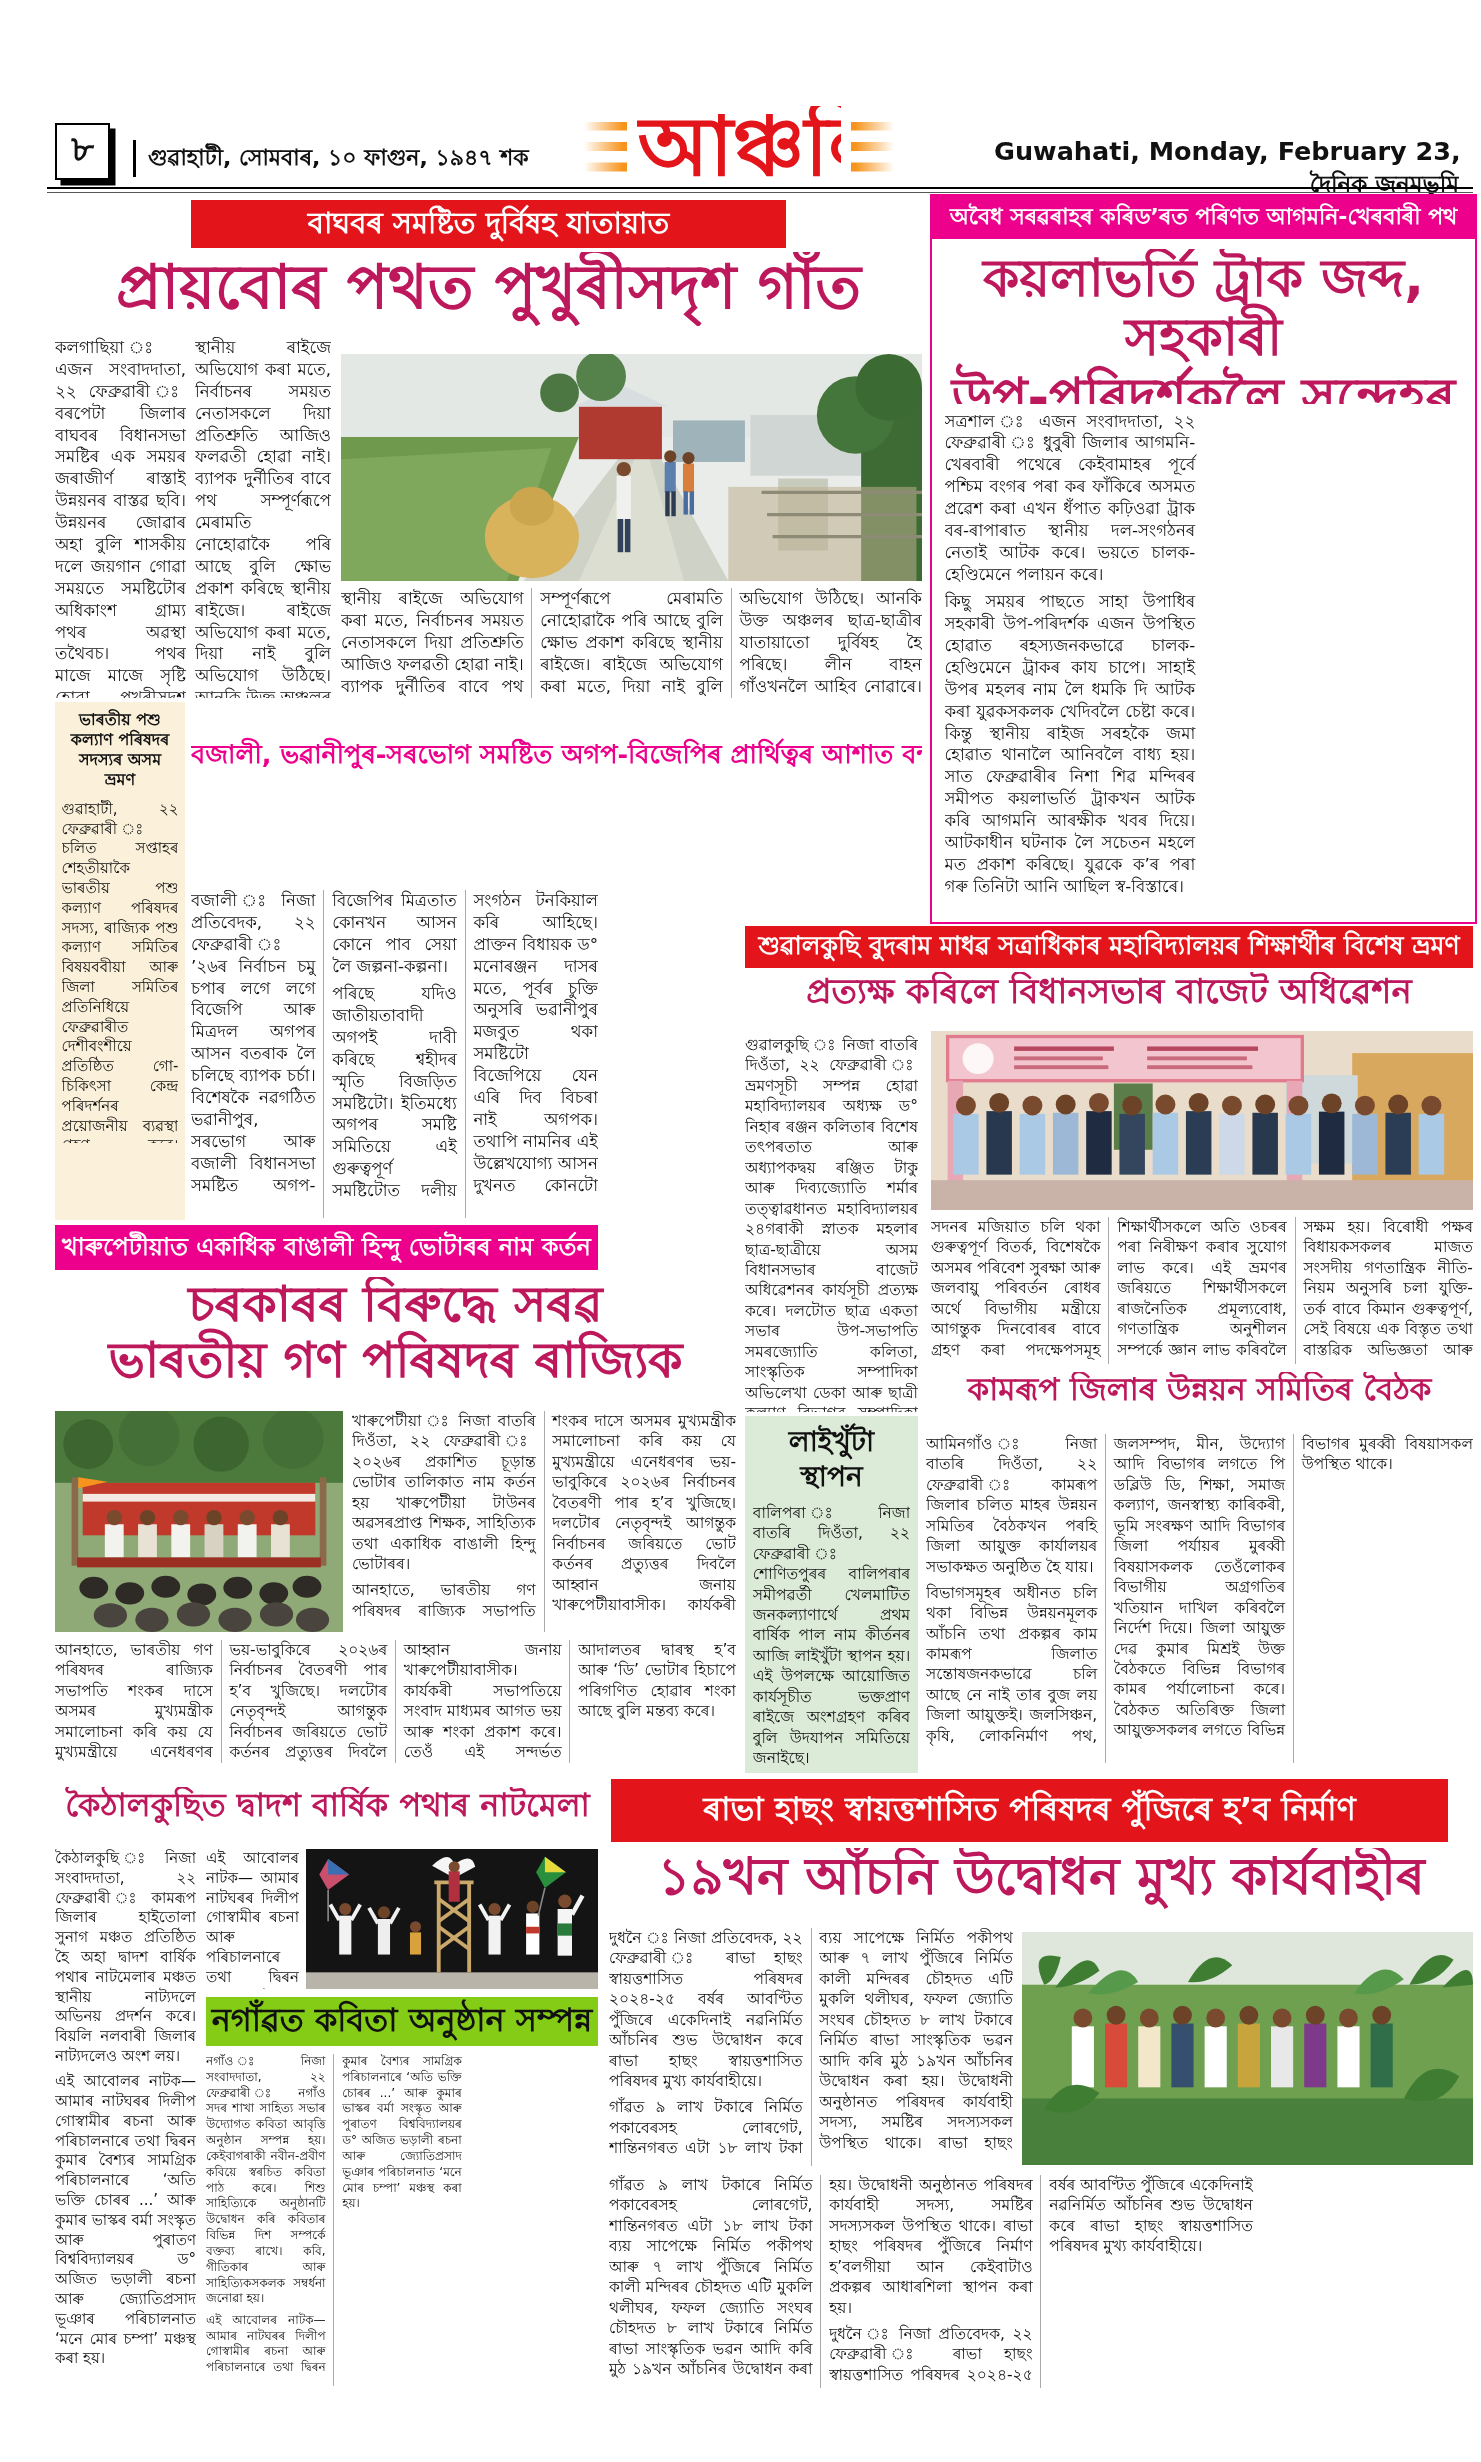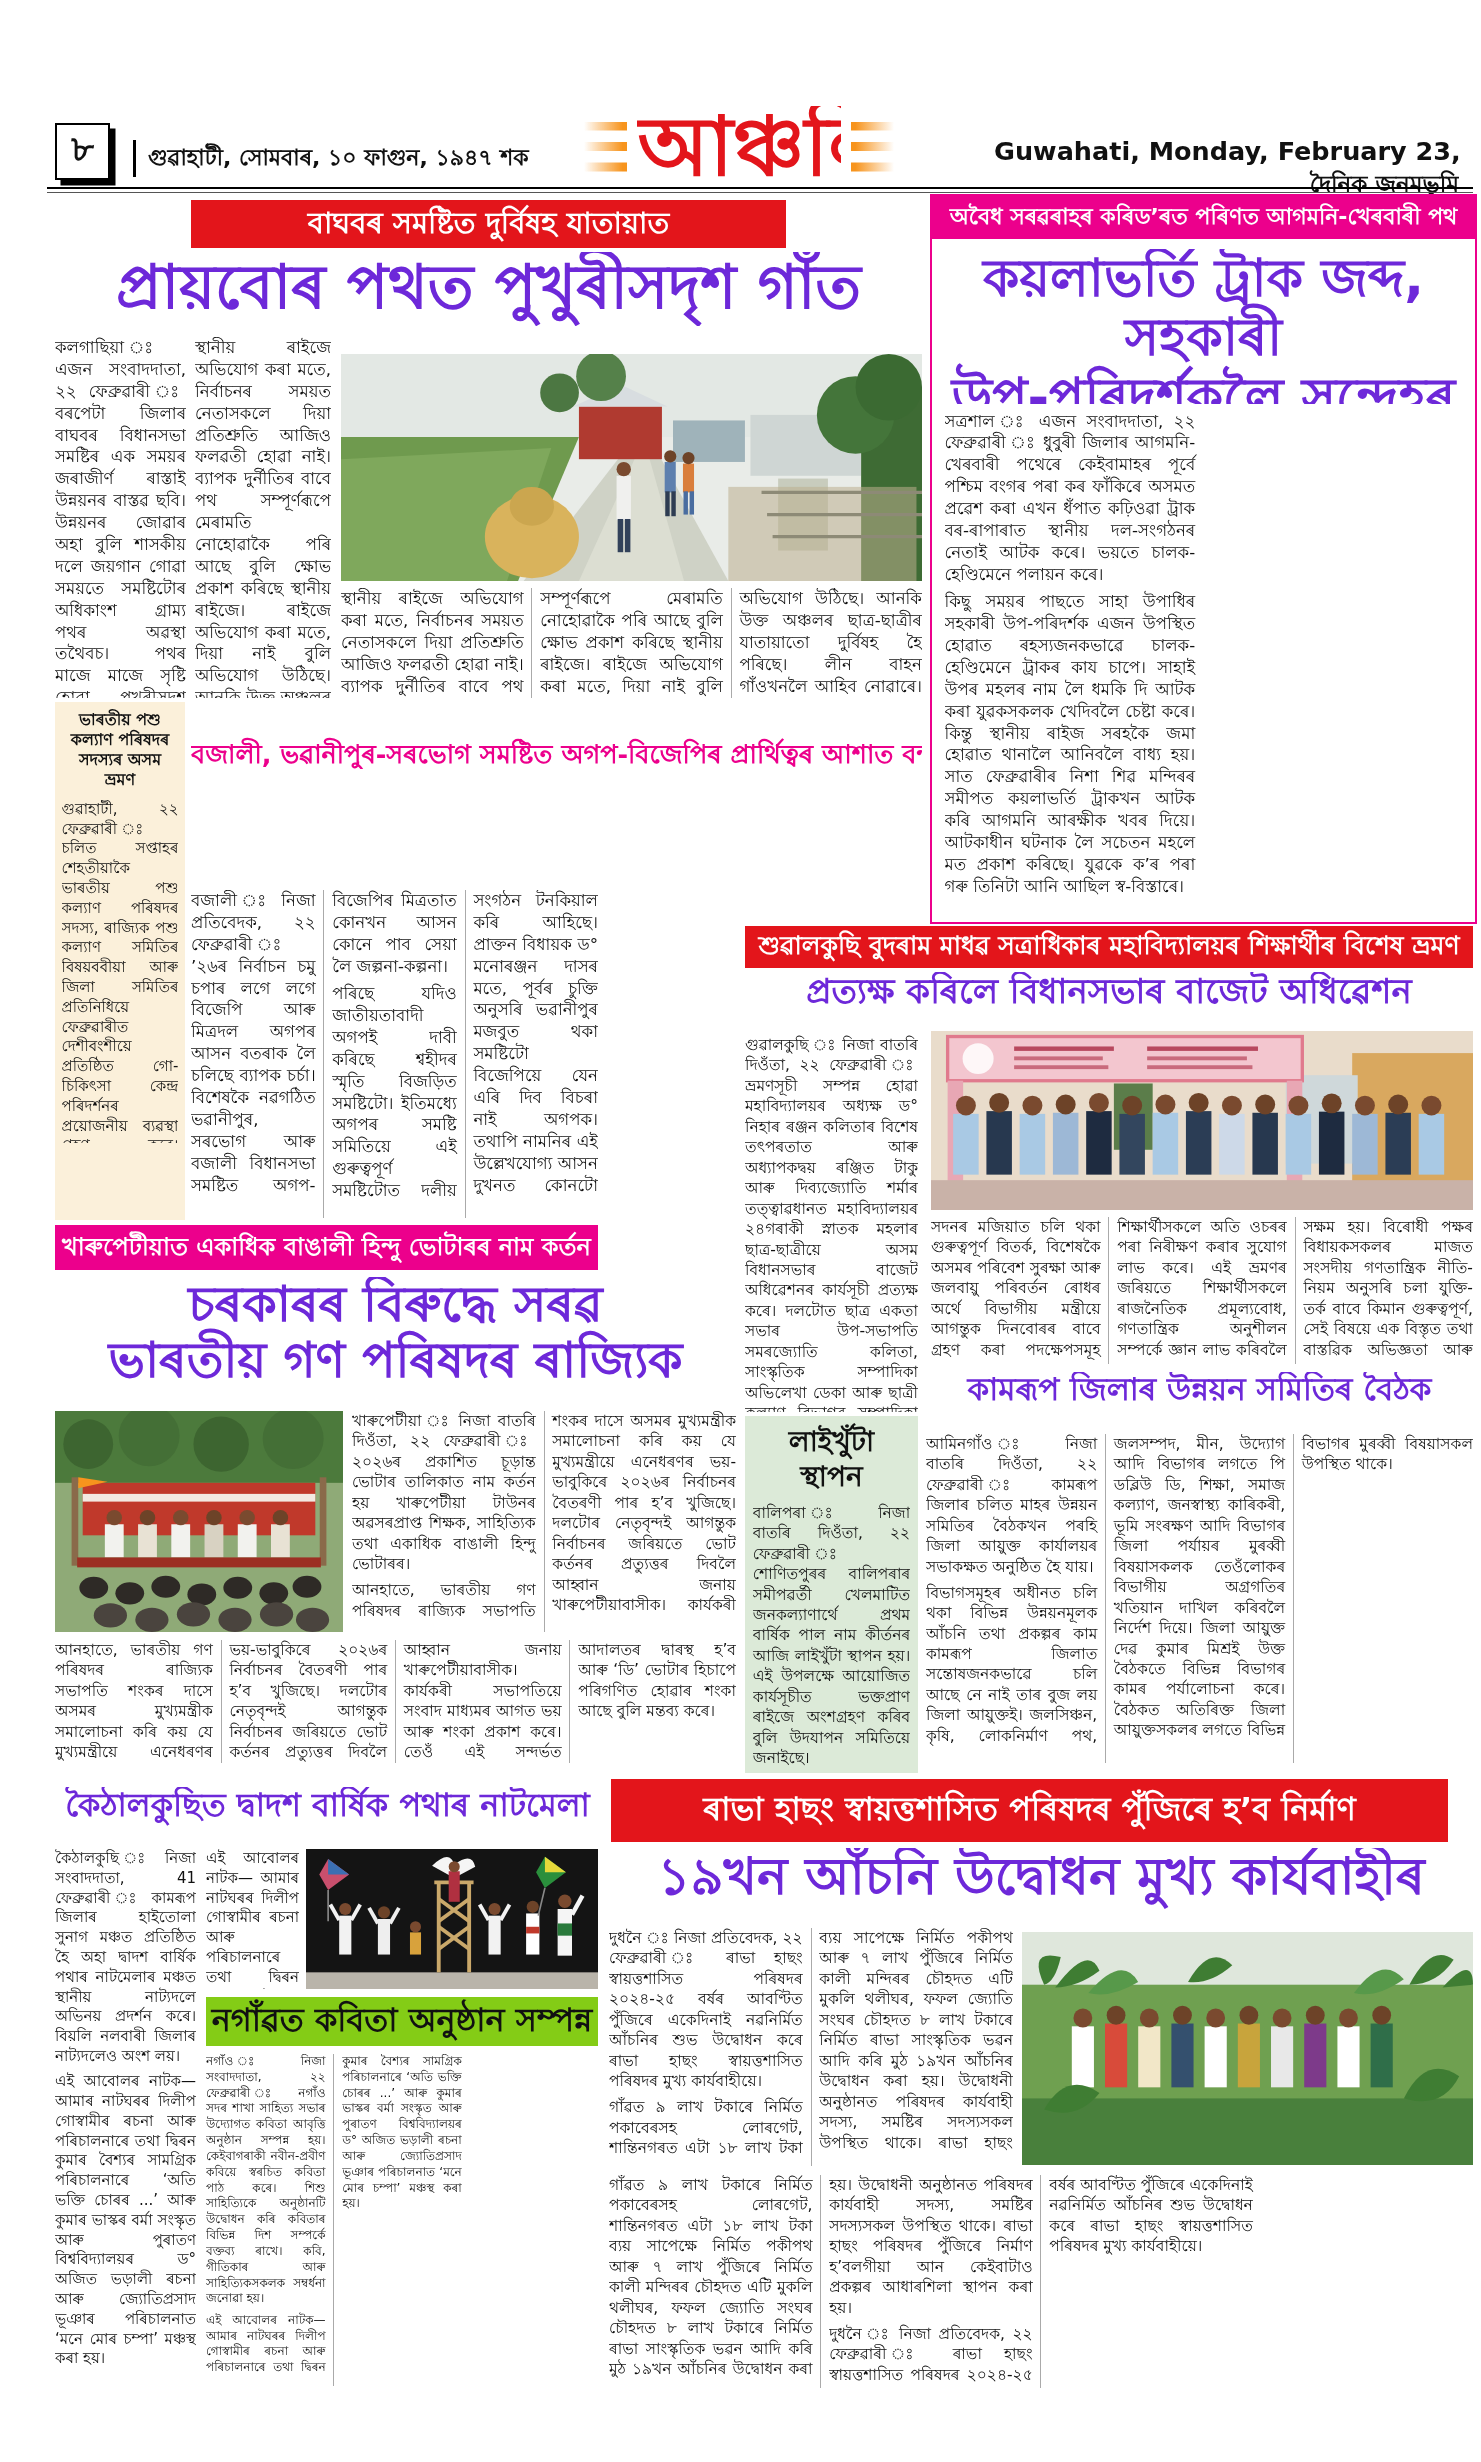--- a/index.html
+++ b/index.html
@@ -15,21 +15,21 @@
   .masthead-text{font-size:82px;font-weight:bold;color:#e3151b;line-height:1;}
   .eng-date{font-size:25.5px;font-weight:bold;}
   .paper-name{font-size:23px;font-weight:bold;border-bottom:2.2px solid #000;margin-top:35px;}
   .header-rule{border-top:2.8px solid #000;border-bottom:1.1px solid #555;height:3.3px;}
   
   .banner{display:flex;align-items:center;justify-content:center;color:#fff;font-weight:bold;
           text-align:center;overflow:hidden;}
   .banner-red{background:#e3151b;}
   .banner-magenta{background:#ec008c;}
   .kicker-magenta{color:#ec008c;font-weight:bold;text-align:center;overflow:hidden;}
-  .headline{font-weight:bold;text-align:center;color:#6d28d9;line-height:1.14;white-space:pre-line;overflow:hidden;}
+  .headline{font-weight:bold;text-align:center;color:#be185d;line-height:1.14;white-space:pre-line;overflow:hidden;}
   .subhead-bar{background:#84cc16;display:flex;align-items:center;justify-content:center;
                font-weight:bold;overflow:hidden;}
   
   .body-text{font-size:16.6px;line-height:1.32;text-align:justify;overflow:hidden;column-fill:auto;
              column-gap:16.6px;column-rule:0.6px solid #aaa;}
   .body-text p{margin:0 0 5.5px 0;}
   .cols2{column-count:2}.cols3{column-count:3}.cols4{column-count:4}
   .tint-box{overflow:hidden;}
   .tint-beige{background:#fbf0da;}
   .tint-green{background:#dcead8;}
@@ -276,21 +276,21 @@
   </div>
 
   <div class="abs headline nowrap" style="left:926px;top:1372px;width:547px;height:53px;font-size:31px;">কামৰূপ জিলাৰ উন্নয়ন সমিতিৰ বৈঠক</div>
   <div class="abs body-text cols3" style="left:926px;top:1434px;width:547px;height:329px;font-size:15.5px;">
     <p>আমিনগাঁও ঃ নিজা বাতৰি দিওঁতা, ২২ ফেব্ৰুৱাৰী ঃ কামৰূপ জিলাৰ চলিত মাহৰ উন্নয়ন সমিতিৰ বৈঠকখন পৰহি জিলা আয়ুক্ত কাৰ্যালয়ৰ সভাকক্ষত অনুষ্ঠিত হৈ যায়।</p>
     <p>বিভাগসমূহৰ অধীনত চলি থকা বিভিন্ন উন্নয়নমূলক আঁচনি তথা প্ৰকল্পৰ কাম কামৰূপ জিলাত সন্তোষজনকভাৱে চলি আছে নে নাই তাৰ বুজ লয় জিলা আয়ুক্তই। জলসিঞ্চন, কৃষি, লোকনিৰ্মাণ পথ, জলসম্পদ, মীন, উদ্যোগ আদি বিভাগৰ লগতে পি ডব্লিউ ডি, শিক্ষা, সমাজ কল্যাণ, জনস্বাস্থ্য কাৰিকৰী, ভূমি সংৰক্ষণ আদি বিভাগৰ জিলা পৰ্যায়ৰ মুৰব্বী বিষয়াসকলক তেওঁলোকৰ বিভাগীয় অগ্ৰগতিৰ খতিয়ান দাখিল কৰিবলৈ নিৰ্দেশ দিয়ে। জিলা আয়ুক্ত দেৱ কুমাৰ মিশ্ৰই উক্ত বৈঠকতে বিভিন্ন বিভাগৰ কামৰ পৰ্যালোচনা কৰে। বৈঠকত অতিৰিক্ত জিলা আয়ুক্তসকলৰ লগতে বিভিন্ন বিভাগৰ মুৰব্বী বিষয়াসকল উপস্থিত থাকে।</p>
   </div>
 
   <div class="abs headline nowrap" style="left:55px;top:1787px;width:545px;height:53px;font-size:32px;">কৈঠালকুছিত দ্বাদশ বাৰ্ষিক পথাৰ নাটমেলা</div>
   <div class="abs body-text" style="left:55px;top:1849px;width:141px;height:537px;font-size:15px;">
-    <p>কৈঠালকুছি ঃ নিজা সংবাদদাতা, 41 ফেব্ৰুৱাৰী ঃ কামৰূপ জিলাৰ হাইতোলা সুনাগ মঞ্চত প্ৰতিষ্ঠিত হৈ অহা দ্বাদশ বাৰ্ষিক পথাৰ নাটমেলাৰ মঞ্চত স্থানীয় নাট্যদলে অভিনয় প্ৰদৰ্শন কৰে। বিয়লি নলবাৰী জিলাৰ নাট্যদলেও অংশ লয়।</p>
+    <p>কৈঠালকুছি ঃ নিজা সংবাদদাতা, ২২ ফেব্ৰুৱাৰী ঃ কামৰূপ জিলাৰ হাইতোলা সুনাগ মঞ্চত প্ৰতিষ্ঠিত হৈ অহা দ্বাদশ বাৰ্ষিক পথাৰ নাটমেলাৰ মঞ্চত স্থানীয় নাট্যদলে অভিনয় প্ৰদৰ্শন কৰে। বিয়লি নলবাৰী জিলাৰ নাট্যদলেও অংশ লয়।</p>
     <p>এই আবোলৰ নাটক— আমাৰ নাটঘৰৰ দিলীপ গোস্বামীৰ ৰচনা আৰু পৰিচালনাৰে তথা দ্বিৰন কুমাৰ বৈশ্যৰ সামগ্ৰিক পৰিচালনাৰে ‘অতি ভক্তি চোৰৰ ...’ আৰু কুমাৰ ভাস্কৰ বৰ্মা সংস্কৃত আৰু পুৰাতণ বিশ্ববিদ্যালয়ৰ ড° অজিত ভড়ালী ৰচনা আৰু জ্যোতিপ্ৰসাদ ভূঞাৰ পৰিচালনাত ‘মনে মোৰ চম্পা’ মঞ্চস্থ কৰা হয়।</p>
   </div>
   <div class="abs body-text" style="left:206px;top:1849px;width:93px;height:140px;font-size:15px;">
     <p>এই আবোলৰ নাটক— আমাৰ নাটঘৰৰ দিলীপ গোস্বামীৰ ৰচনা আৰু পৰিচালনাৰে তথা দ্বিৰন কুমাৰ বৈশ্যৰ সামগ্ৰিক পৰিচালনাৰে ‘অতি ভক্তি চোৰৰ ...’ আৰু কুমাৰ ভাস্কৰ বৰ্মা সংস্কৃত আৰু পুৰাতণ বিশ্ববিদ্যালয়ৰ ড° অজিত ভড়ালী ৰচনা আৰু জ্যোতিপ্ৰসাদ ভূঞাৰ পৰিচালনাত ‘মনে মোৰ চম্পা’ মঞ্চস্থ কৰা হয়।</p>
   </div>
 
   <figure class="abs" style="left:306px;top:1849px;width:292px;height:140px;">
     <svg viewBox="0 0 528 252" preserveAspectRatio="none">
       <rect width="528" height="252" fill="#141414"></rect>
       <rect y="222" width="528" height="30" fill="#b9b4aa"></rect>

